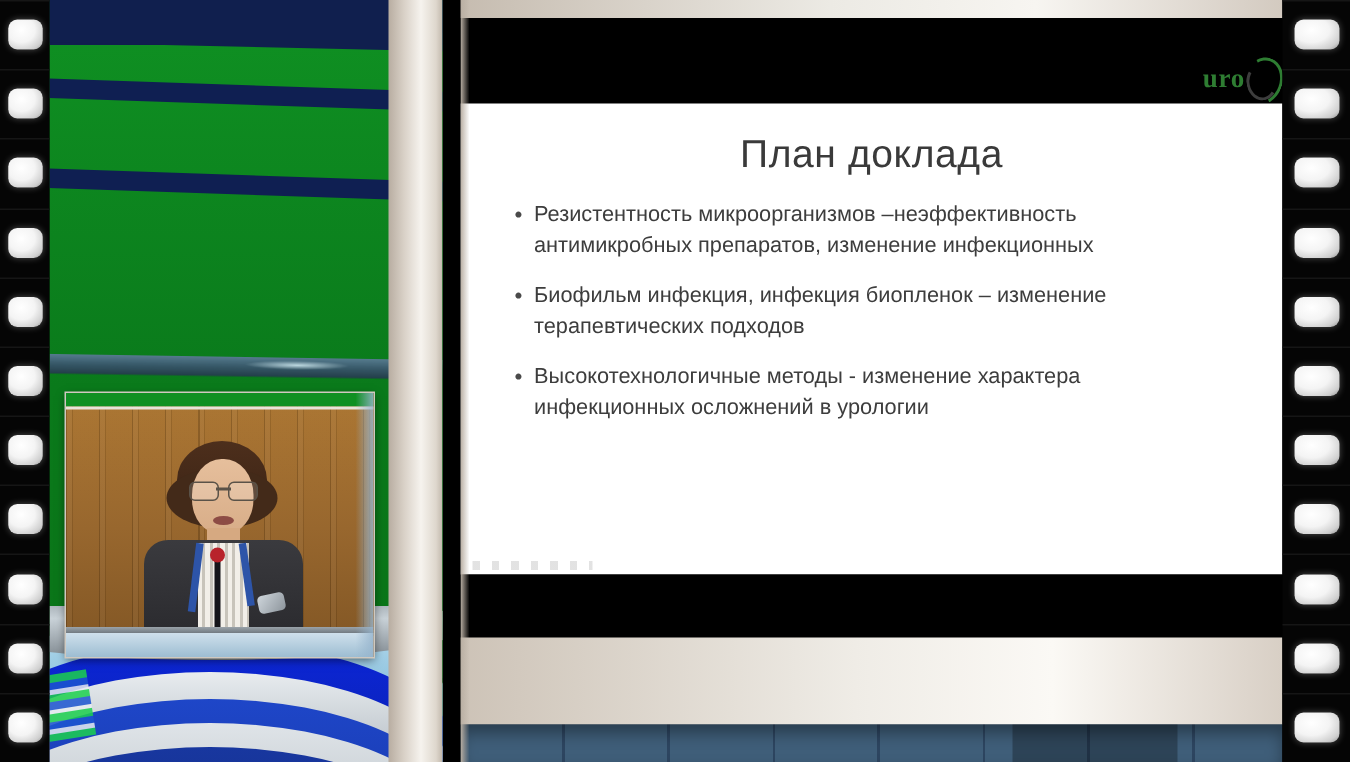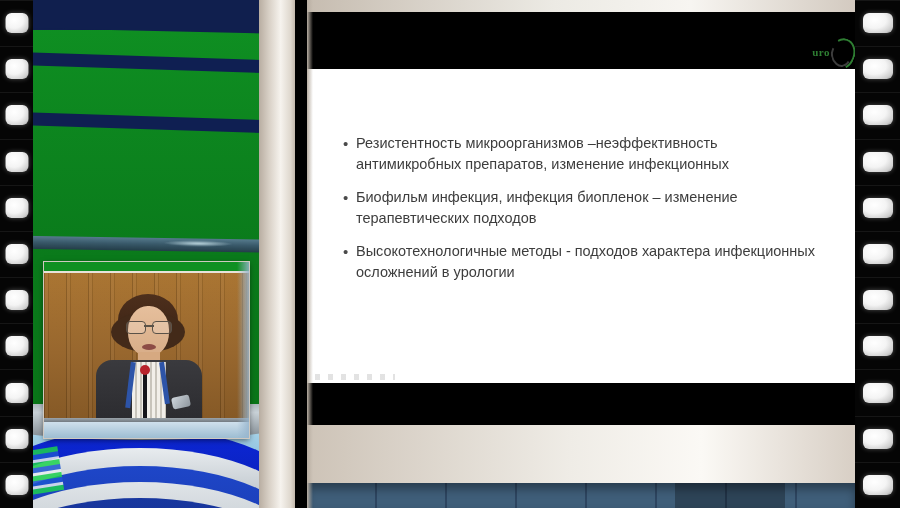--- a/index.html
+++ b/index.html
@@ -110,21 +110,21 @@
       font-size:26px;color:#3a3a3a;letter-spacing:.4px;font-weight:400;}
   .slide-bullets{position:absolute;left:36px;top:64px;width:472px;}
   .bullet{display:flex;margin-bottom:12px;}
   .bullet .dot{flex:0 0 13px;font-size:15px;line-height:21px;color:#4a4a4a;}
   .bullet .btxt{font-size:14.5px;line-height:21px;color:#3d3d3d;}
   .slide-footmarks{position:absolute;left:8px;bottom:3px;width:80px;height:6px;
       background:repeating-linear-gradient(90deg,#d9d9d9 0 5px,transparent 5px 13px);opacity:.75;}
 
   
   .uro{position:absolute;right:4px;top:26px;height:28px;display:flex;align-items:center;}
-  .uro .txt{font-size:11px;font-weight:700;color:#2e7d32;letter-spacing:.5px;font-family:"Liberation Serif",serif;}
+  .uro .txt{font-size:18px;font-weight:700;color:#2e7d32;letter-spacing:.5px;font-family:"Liberation Serif",serif;}
   .uro .swoosh{position:relative;width:22px;height:30px;margin-left:-1px;}
   .uro .swoosh:before{content:"";position:absolute;left:0;top:1px;width:22px;height:28px;
       border:2px solid #2e7d32;border-radius:50%;border-left-color:transparent;border-bottom-color:transparent;
       transform:rotate(20deg);}
   .uro .swoosh:after{content:"";position:absolute;left:2px;top:6px;width:16px;height:20px;
       border:2px solid #3d3d3d;border-radius:50%;border-right-color:transparent;border-top-color:transparent;
       transform:rotate(-12deg);}
 
   
   .film{position:absolute;top:0;width:33px;height:508px;background:#050505;z-index:20;}
@@ -195,33 +195,34 @@
     <div class="pj-walltop"></div>
 
     <div class="pj-bartop">
       <div class="uro">
         <span class="txt">uro</span>
         <span class="swoosh"></span>
       </div>
     </div>
 
     <div class="pj-slide">
+      <div class="slide-title">План доклада</div>
 
       <div class="slide-bullets">
         <div class="bullet">
           <span class="dot">•</span>
           <span class="btxt">Резистентность микроорганизмов –неэффективность антимикробных препаратов, изменение инфекционных</span>
         </div>
         <div class="bullet">
           <span class="dot">•</span>
           <span class="btxt">Биофильм инфекция, инфекция биопленок – изменение терапевтических подходов</span>
         </div>
         <div class="bullet">
           <span class="dot">•</span>
-          <span class="btxt">Высокотехнологичные методы - подходов характера инфекционных осложнений в урологии</span>
+          <span class="btxt">Высокотехнологичные методы - изменение характера инфекционных осложнений в урологии</span>
         </div>
       </div>
 
       <div class="slide-footmarks"></div>
     </div>
 
     <div class="pj-barbot"></div>
     <div class="pj-wallbot"></div>
     <div class="pj-floor"></div>
     <div class="pj-edgeL"></div>

